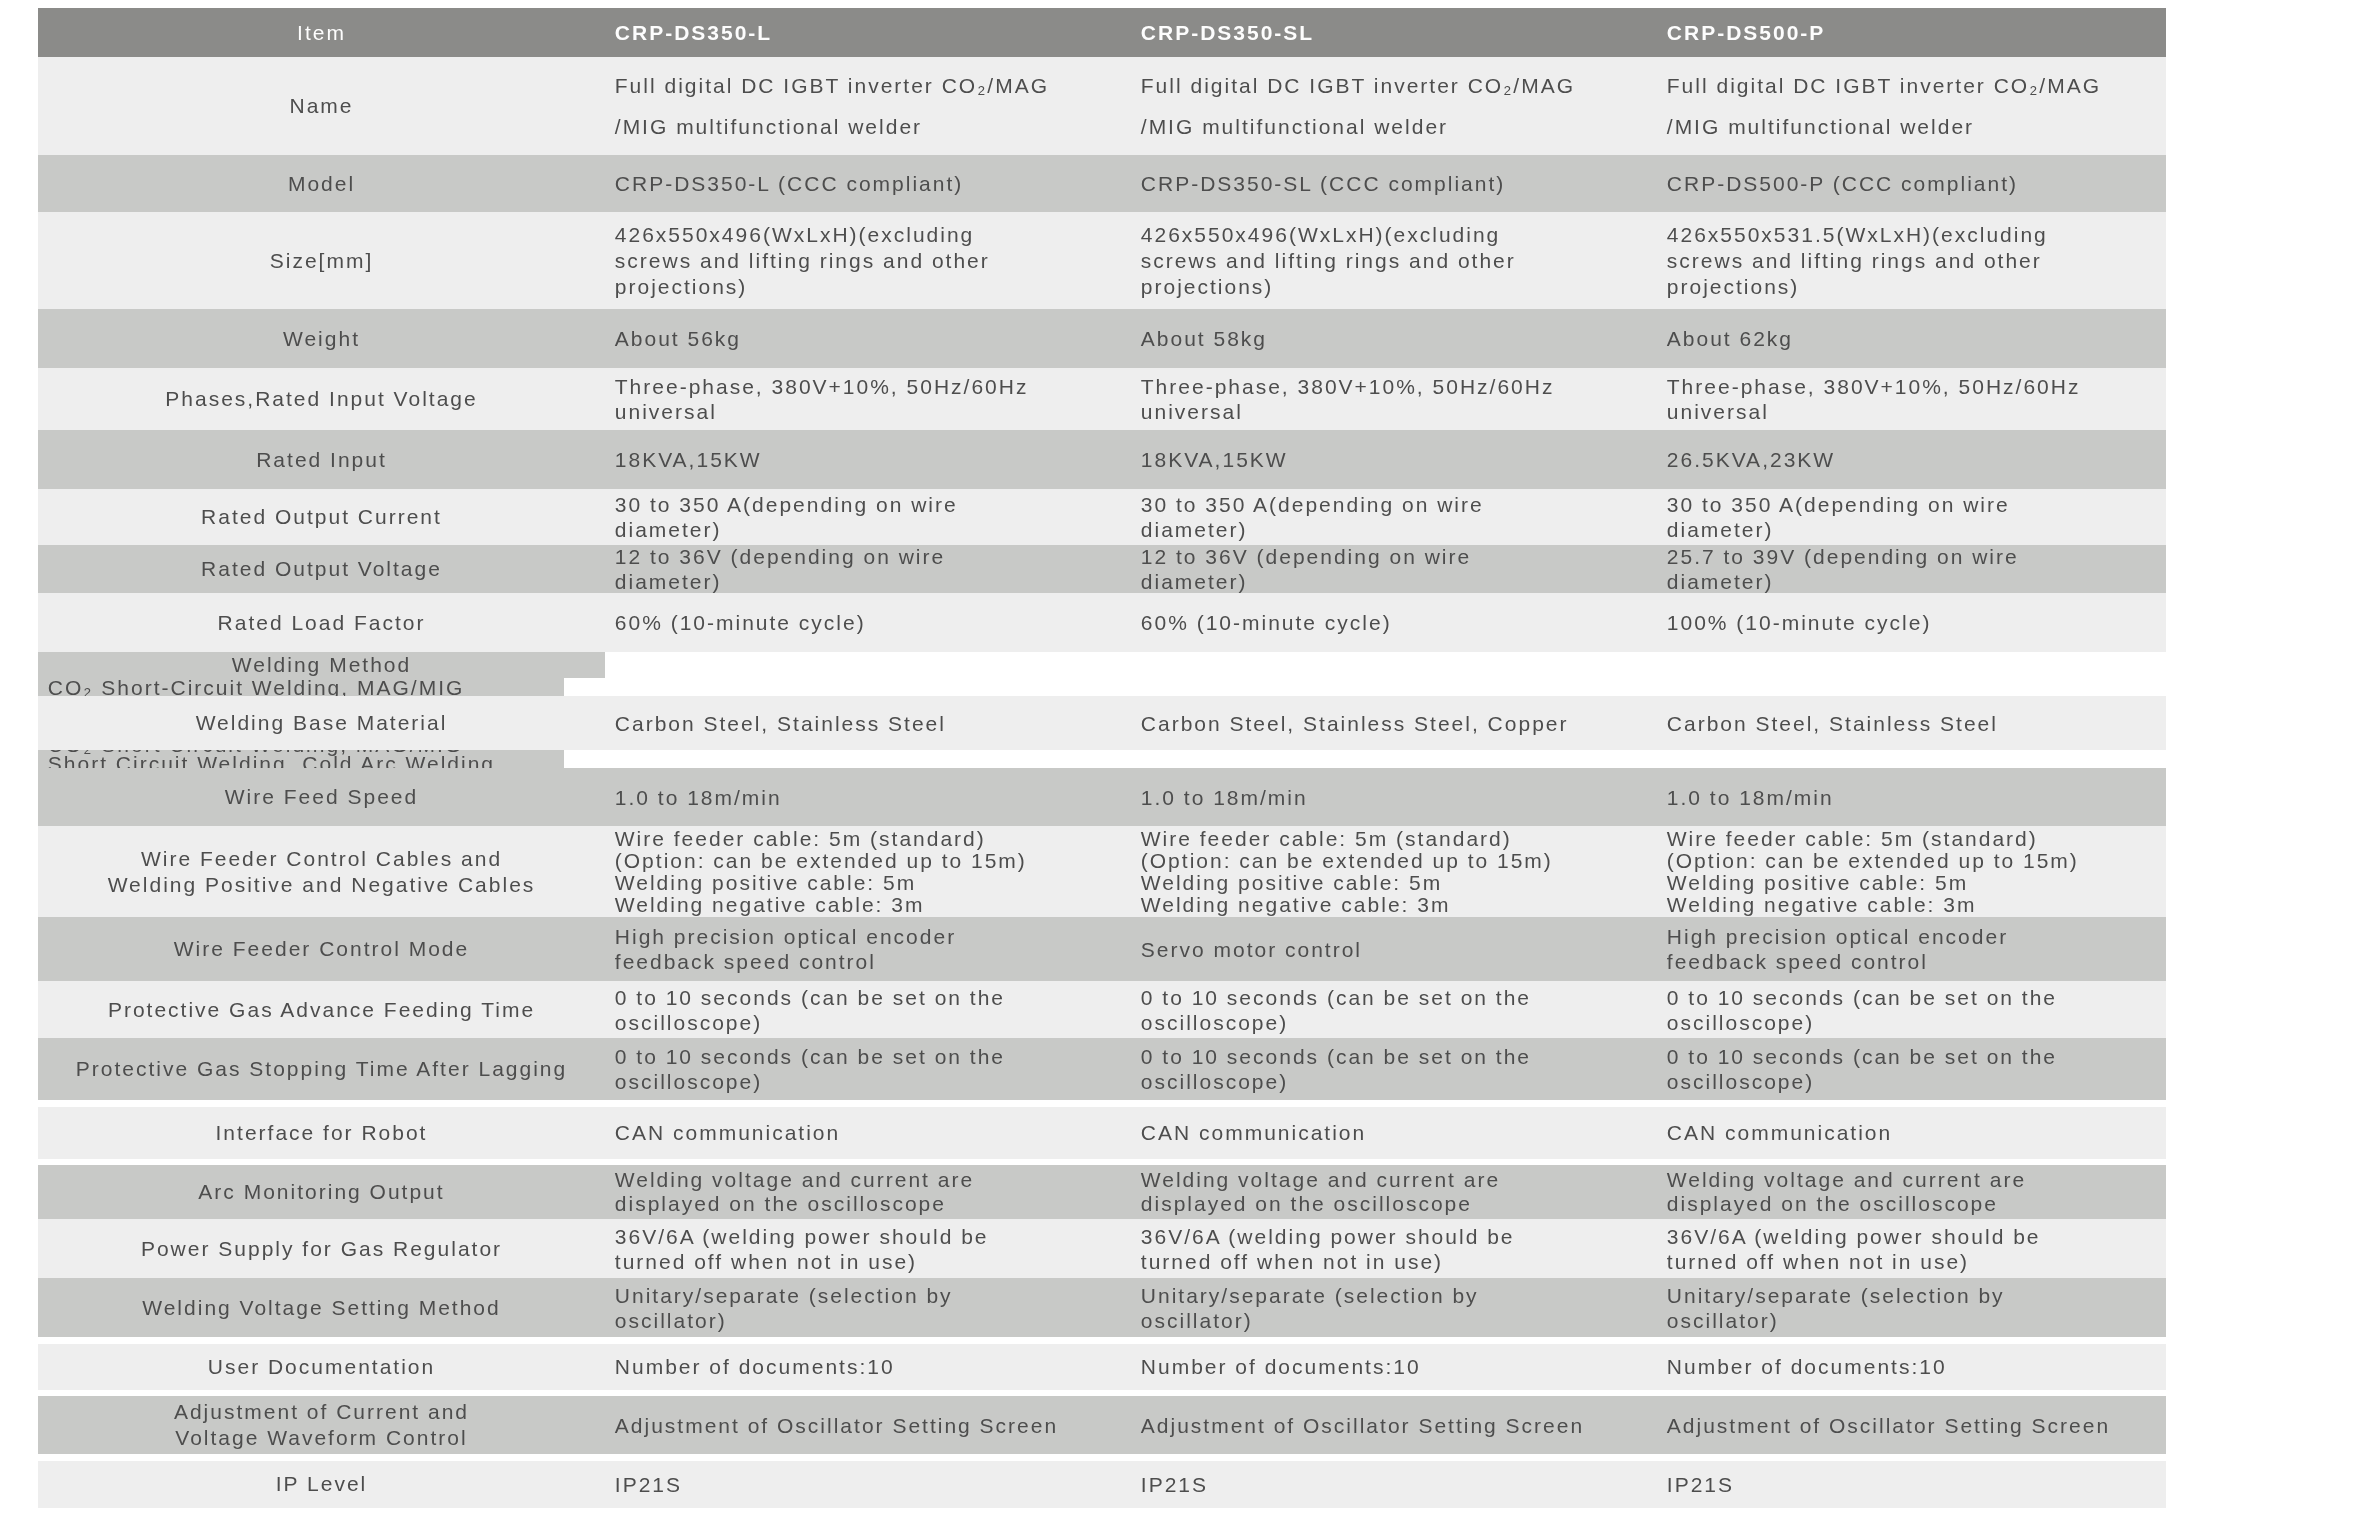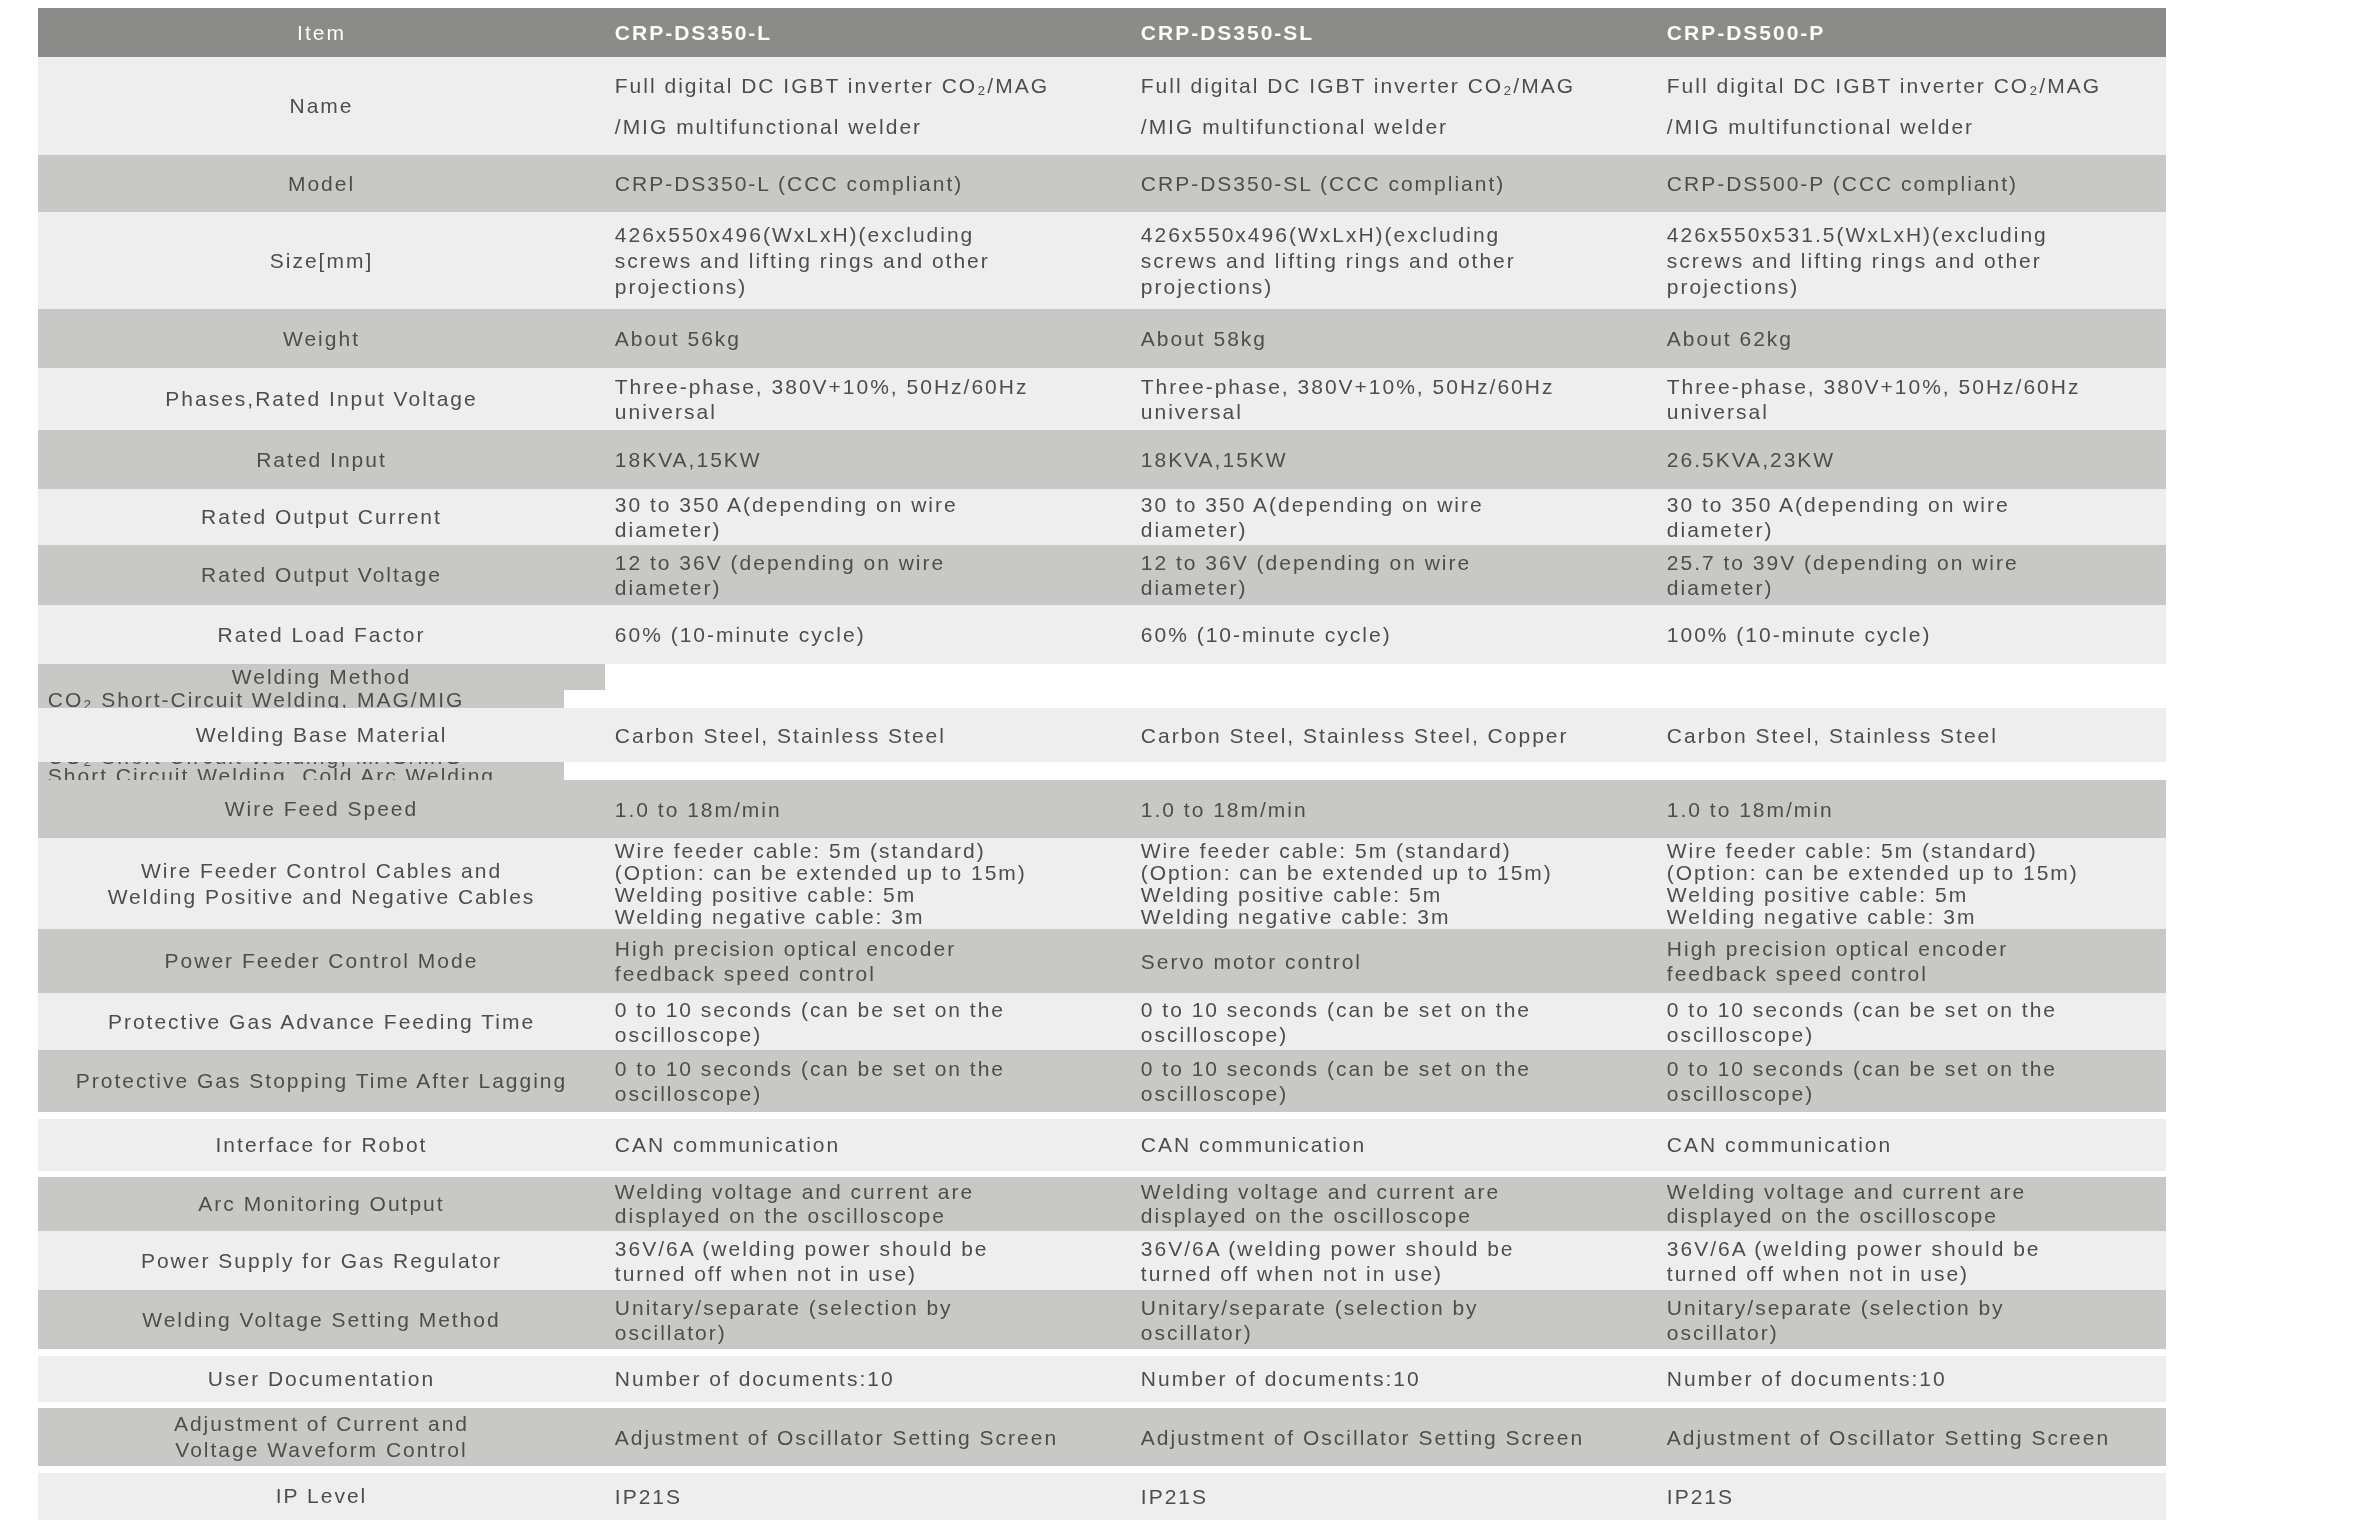--- a/index.html
+++ b/index.html
@@ -120,21 +120,21 @@
   <div class="row light" style="height: 56px;">
     <div class="cell item-cell">Rated Output Current</div>
     <div class="cell value-cell c1">30 to 350 A(depending on wire
 diameter)</div>
     <div class="cell value-cell c2">30 to 350 A(depending on wire
 diameter)</div>
     <div class="cell value-cell c3">30 to 350 A(depending on wire
 diameter)</div>
   </div>
 
-  <div class="row gray" style="height: 60px;">
+  <div class="row gray" style="height: 48px;">
     <div class="cell item-cell">Rated Output Voltage</div>
     <div class="cell value-cell c1">12 to 36V (depending on wire
 diameter)</div>
     <div class="cell value-cell c2">12 to 36V (depending on wire
 diameter)</div>
     <div class="cell value-cell c3">25.7 to 39V (depending on wire
 diameter)</div>
   </div>
 
   <div class="row light" style="height: 59px;">
@@ -181,21 +181,21 @@
 (Option: can be extended up to 15m)
 Welding positive cable: 5m
 Welding negative cable: 3m</div>
     <div class="cell value-cell c3" style="line-height: 22px;">Wire feeder cable: 5m (standard)
 (Option: can be extended up to 15m)
 Welding positive cable: 5m
 Welding negative cable: 3m</div>
   </div>
 
   <div class="row gray" style="height: 64px;">
-    <div class="cell item-cell">Power Feeder Control Mode</div>
+    <div class="cell item-cell">Wire Feeder Control Mode</div>
     <div class="cell value-cell c1">High precision optical encoder
 feedback speed control</div>
     <div class="cell value-cell c2">Servo motor control</div>
     <div class="cell value-cell c3">High precision optical encoder
 feedback speed control</div>
   </div>
 
   <div class="row light" style="height: 57px;">
     <div class="cell item-cell">Protective Gas Advance Feeding Time</div>
     <div class="cell value-cell c1">0 to 10 seconds (can be set on the

